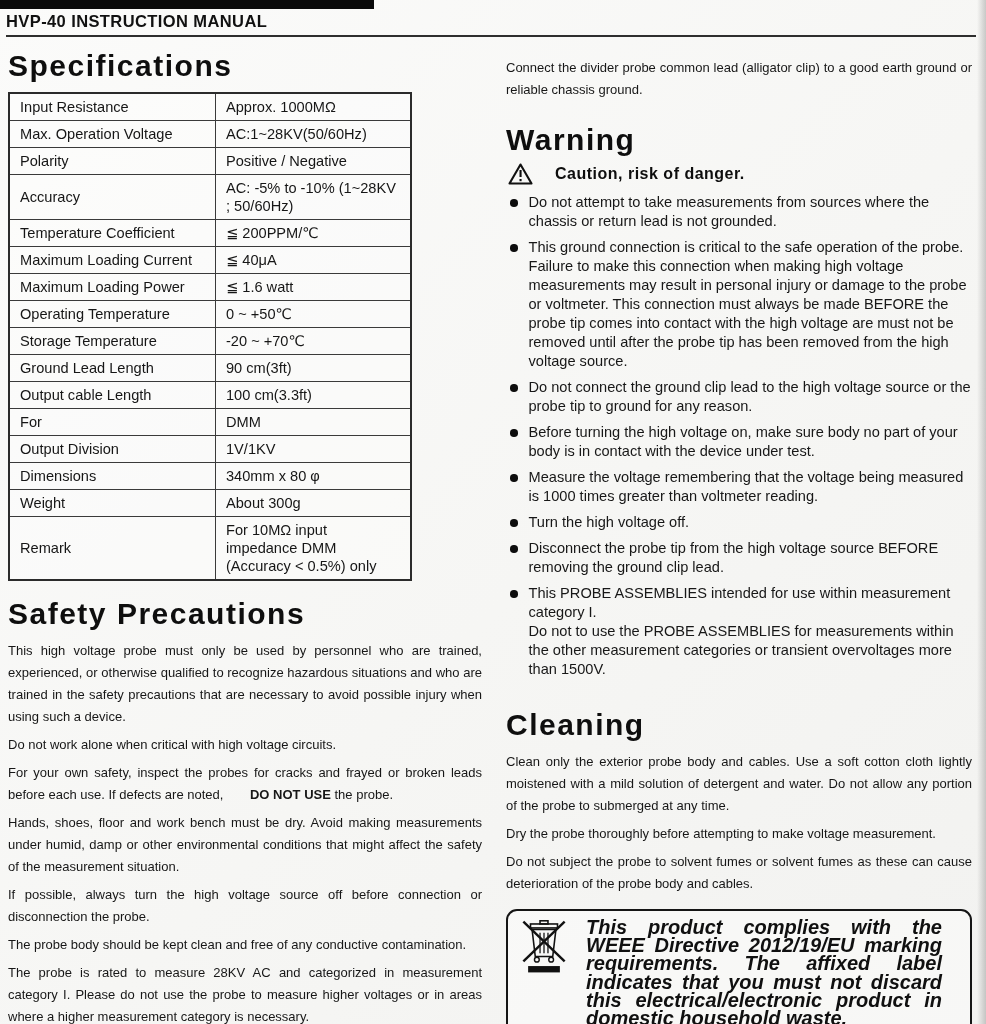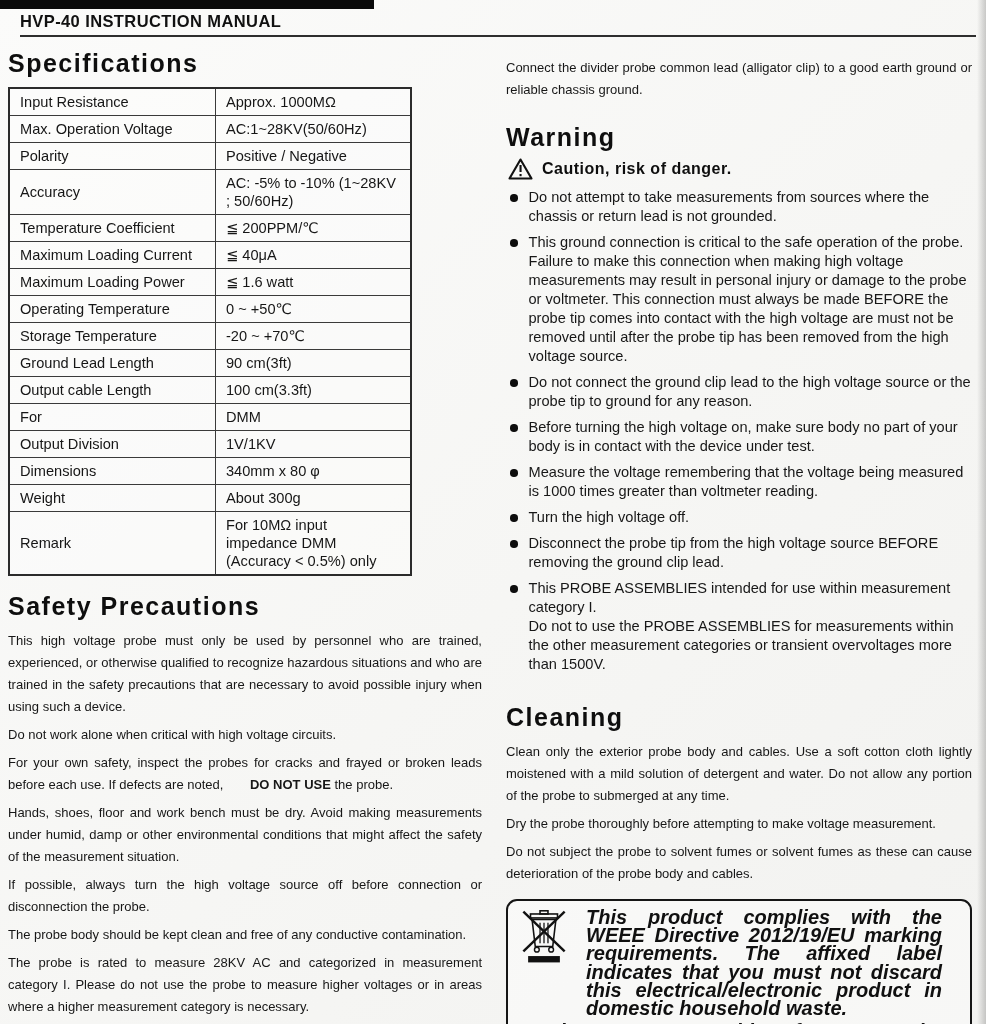--- a/index.html
+++ b/index.html
@@ -16,35 +16,35 @@
     background:linear-gradient(135deg,#fbfbfa 0%,#f6f6f4 55%,#f2f2f0 100%);
   }
   .scan-bar{
     position:absolute;left:0;top:0;width:374px;height:9px;background:#0a0a0a;
   }
   .scan-edge{
     position:absolute;right:0;top:0;width:9px;height:100%;
     background:linear-gradient(to left,rgba(60,60,60,.25),rgba(0,0,0,0));
   }
   .header{
-    padding:12px 10px 4px 20px;
+    padding:12px 10px 4px 6px;
   }
   .header-title{
     font-size:16.5px;font-weight:bold;letter-spacing:.4px;color:#111;
   }
   .header-rule{
     border:none;border-top:2.5px solid #2e2e2e;margin:4px 0 0 0;
   }
   .columns{
     display:flex;gap:24px;padding:2px 10px 0 8px;
   }
   .col-left{width:474px;flex:none;}
   .col-right{width:466px;flex:none;}
   h1.section{
-    font-size:25px;font-weight:bold;letter-spacing:1.5px;color:#0e0e0e;
+    font-size:30px;font-weight:bold;letter-spacing:1.5px;color:#0e0e0e;
     margin:10px 0 9px 0;
   }
   
   table.spec{
     border-collapse:collapse;width:404px;border:2px solid #2b2b2b;
     background:rgba(255,255,255,.35);
   }
   table.spec td{
     border:1.4px solid #3a3a3a;
     font-size:14.6px;line-height:18px;
@@ -56,21 +56,21 @@
   table.spec td.val{white-space:pre-line;}
   
   .para{
     font-size:13px;line-height:22px;margin:0 0 6px 0;
     text-align:justify;color:#171717;
   }
   .bold{font-weight:bold;padding-left:23px;}
   
   .intro{margin-top:14px;}
   .caution-line{
-    display:flex;align-items:center;gap:9px;margin:0 0 8px 2px;
+    display:flex;align-items:center;gap:22px;margin:0 0 8px 2px;
   }
   .caution-text{font-size:16px;font-weight:bold;letter-spacing:.5px;color:#0e0e0e;}
   ul.warn{
     list-style:none;margin:4px 0 2px 0;padding:0 0 0 2px;
   }
   ul.warn li{
     display:flex;margin:0 0 7px 0;
   }
   .dot{
     flex:none;width:7.5px;height:7.5px;border-radius:50%;background:#0d0d0d;

